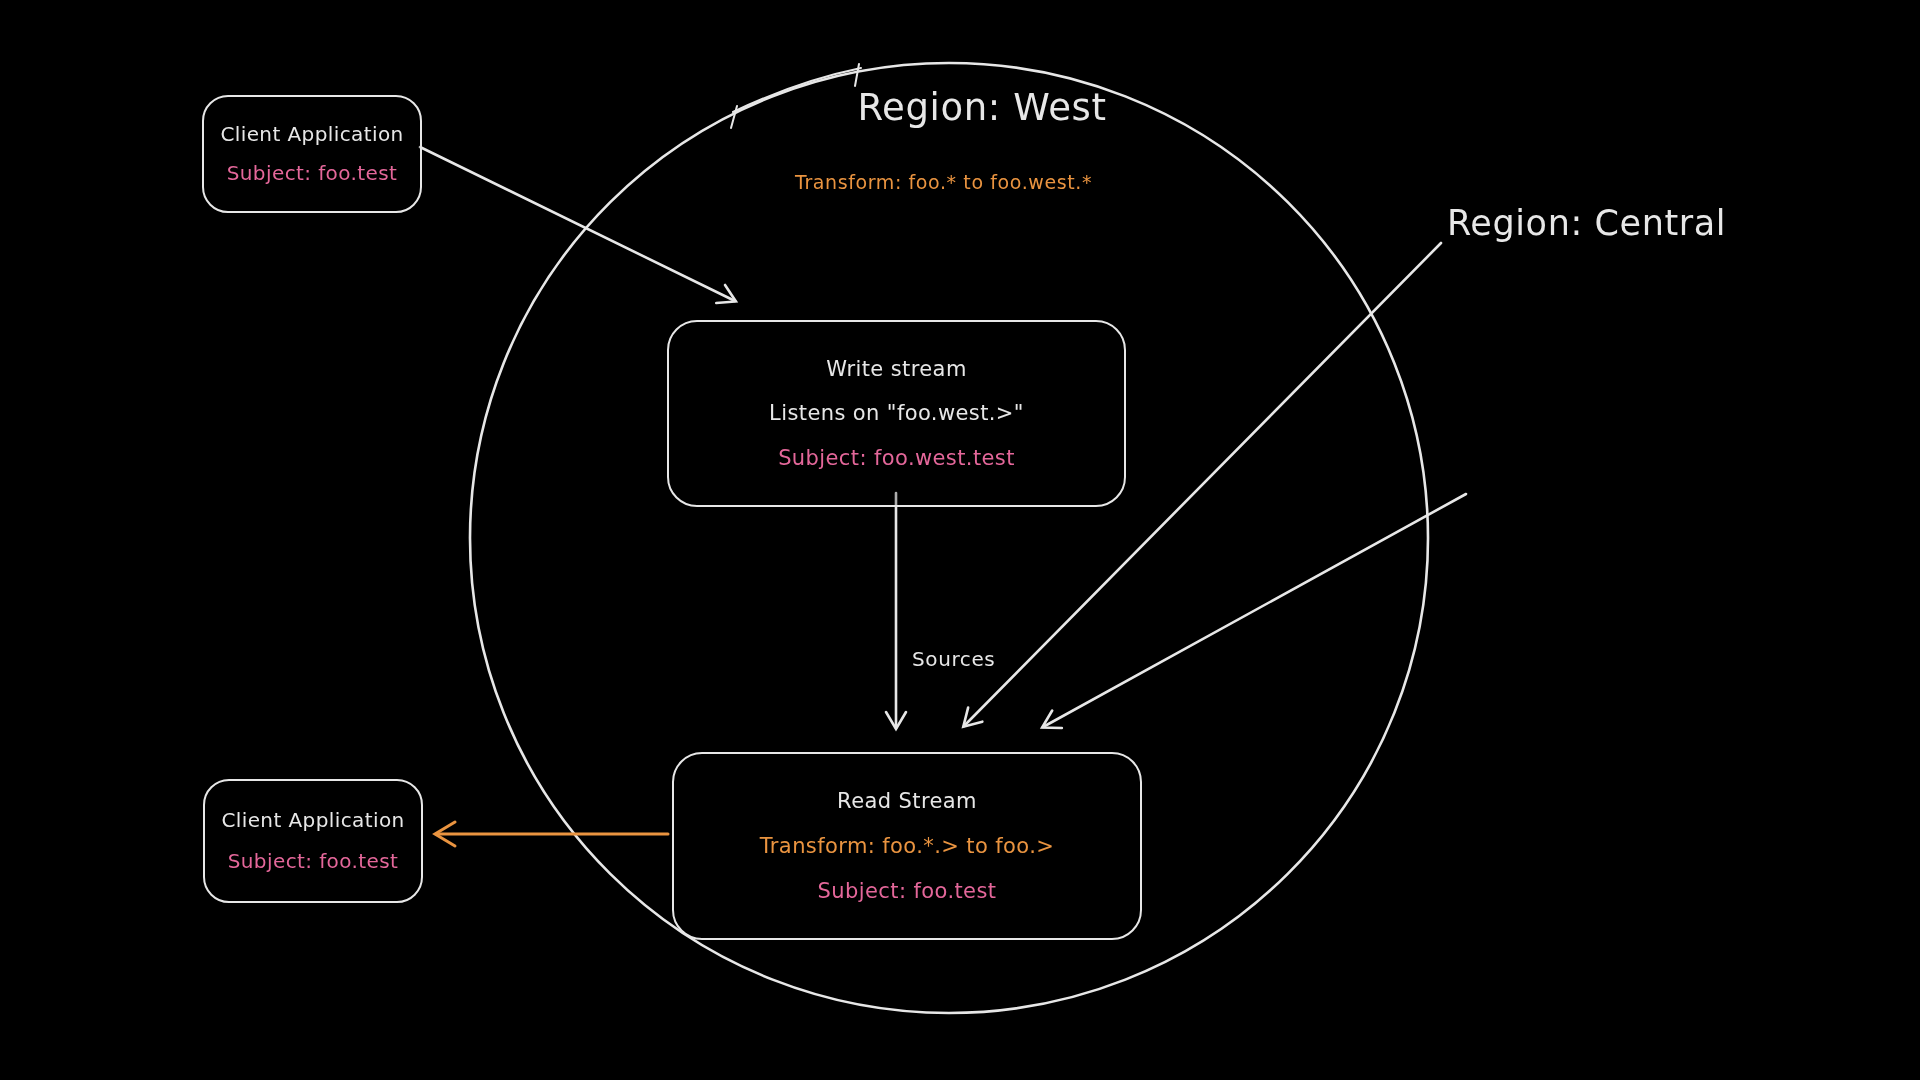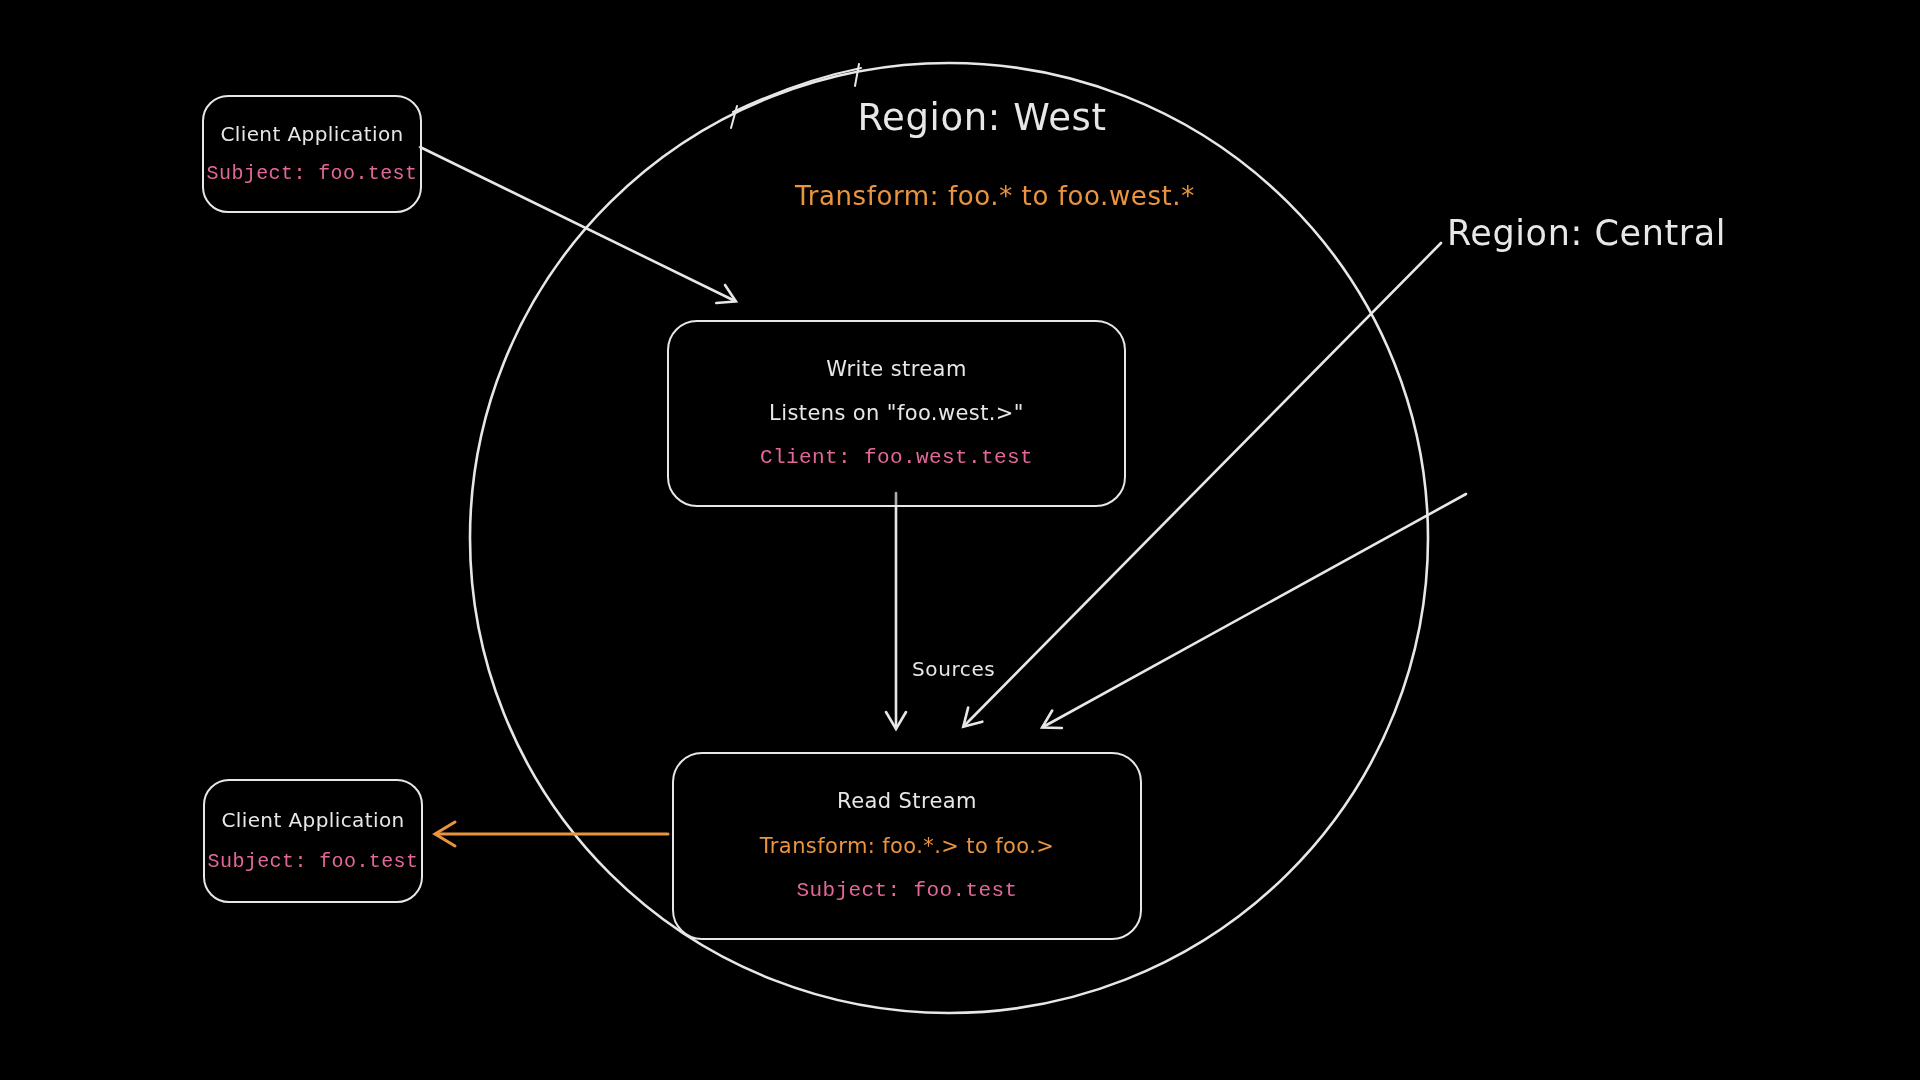--- a/index.html
+++ b/index.html
@@ -32,38 +32,37 @@
     flex-direction: column;
     align-items: center;
     justify-content: space-evenly;
     text-align: center;
     box-sizing: border-box;
     letter-spacing: 0.4px;
     margin-top: 16px;
   }
   .node .line { line-height: 1.15; white-space: nowrap; }
   .white  { color: var(--stroke, #ececec); }
-  .pink   { color: var(--pink, #e4679a); font-family: Liberation Mono, monospace; }
+  .pink   { color: var(--pink, #e4679a); }
   .orange { color: var(--orange, #ea9440); }
 
   .node.client-top    { left: 202px; top: 79px;  width: 220px; height: 118px; border-radius: 26px; font-size: 20px; padding: 10px 6px; }
   .node.write-stream  { left: 667px; top: 304px; width: 459px; height: 187px; font-size: 21px; padding: 14px 24px; }
   .node.read-stream   { left: 672px; top: 736px; width: 470px; height: 188px; font-size: 21px; padding: 14px 8px; }
   .node.client-bottom { left: 203px; top: 763px; width: 220px; height: 124px; border-radius: 26px; font-size: 20px; padding: 10px 6px; }
 
   
   .label {
     position: absolute;
     white-space: nowrap;
     line-height: 1.1;
     letter-spacing: 0.6px;
-    margin-top: 10px;
   }
   .label.region-west-title    { left: 810px;  top: 88px;  width: 344px; text-align: center; font-size: 37px; }
-  .label.region-west-transform{ left: 795px;  top: 172px; width: 362px; font-size: 26px; }
+  .label.region-west-transform{ left: 795px;  top: 172px; width: 362px; font-size: 19px; }
   .label.region-central       { left: 1447px; top: 204px; font-size: 35px; }
   .label.region-east          { left: 1487px; top: 468px; font-size: 35px; }
   .label.sources              { left: 912px;  top: 648px; font-size: 20px; }
 
   svg line, svg path, svg ellipse { stroke-linecap: round; }
 </style>
 </head>
 <body>
 
 <div class="stage">
@@ -100,21 +99,21 @@
   <div class="label sources white">Sources</div>
 
   <div class="node client-top">
     <div class="line white">Client Application</div>
     <div class="line pink">Subject: foo.test</div>
   </div>
 
   <div class="node write-stream">
     <div class="line white">Write stream</div>
     <div class="line white">Listens on "foo.west.&gt;"</div>
-    <div class="line pink">Client: foo.west.test</div>
+    <div class="line pink">Subject: foo.west.test</div>
   </div>
 
   <div class="node read-stream">
     <div class="line white">Read Stream</div>
     <div class="line orange">Transform: foo.*.&gt; to foo.&gt;</div>
     <div class="line pink">Subject: foo.test</div>
   </div>
 
   <div class="node client-bottom">
     <div class="line white">Client Application</div>

